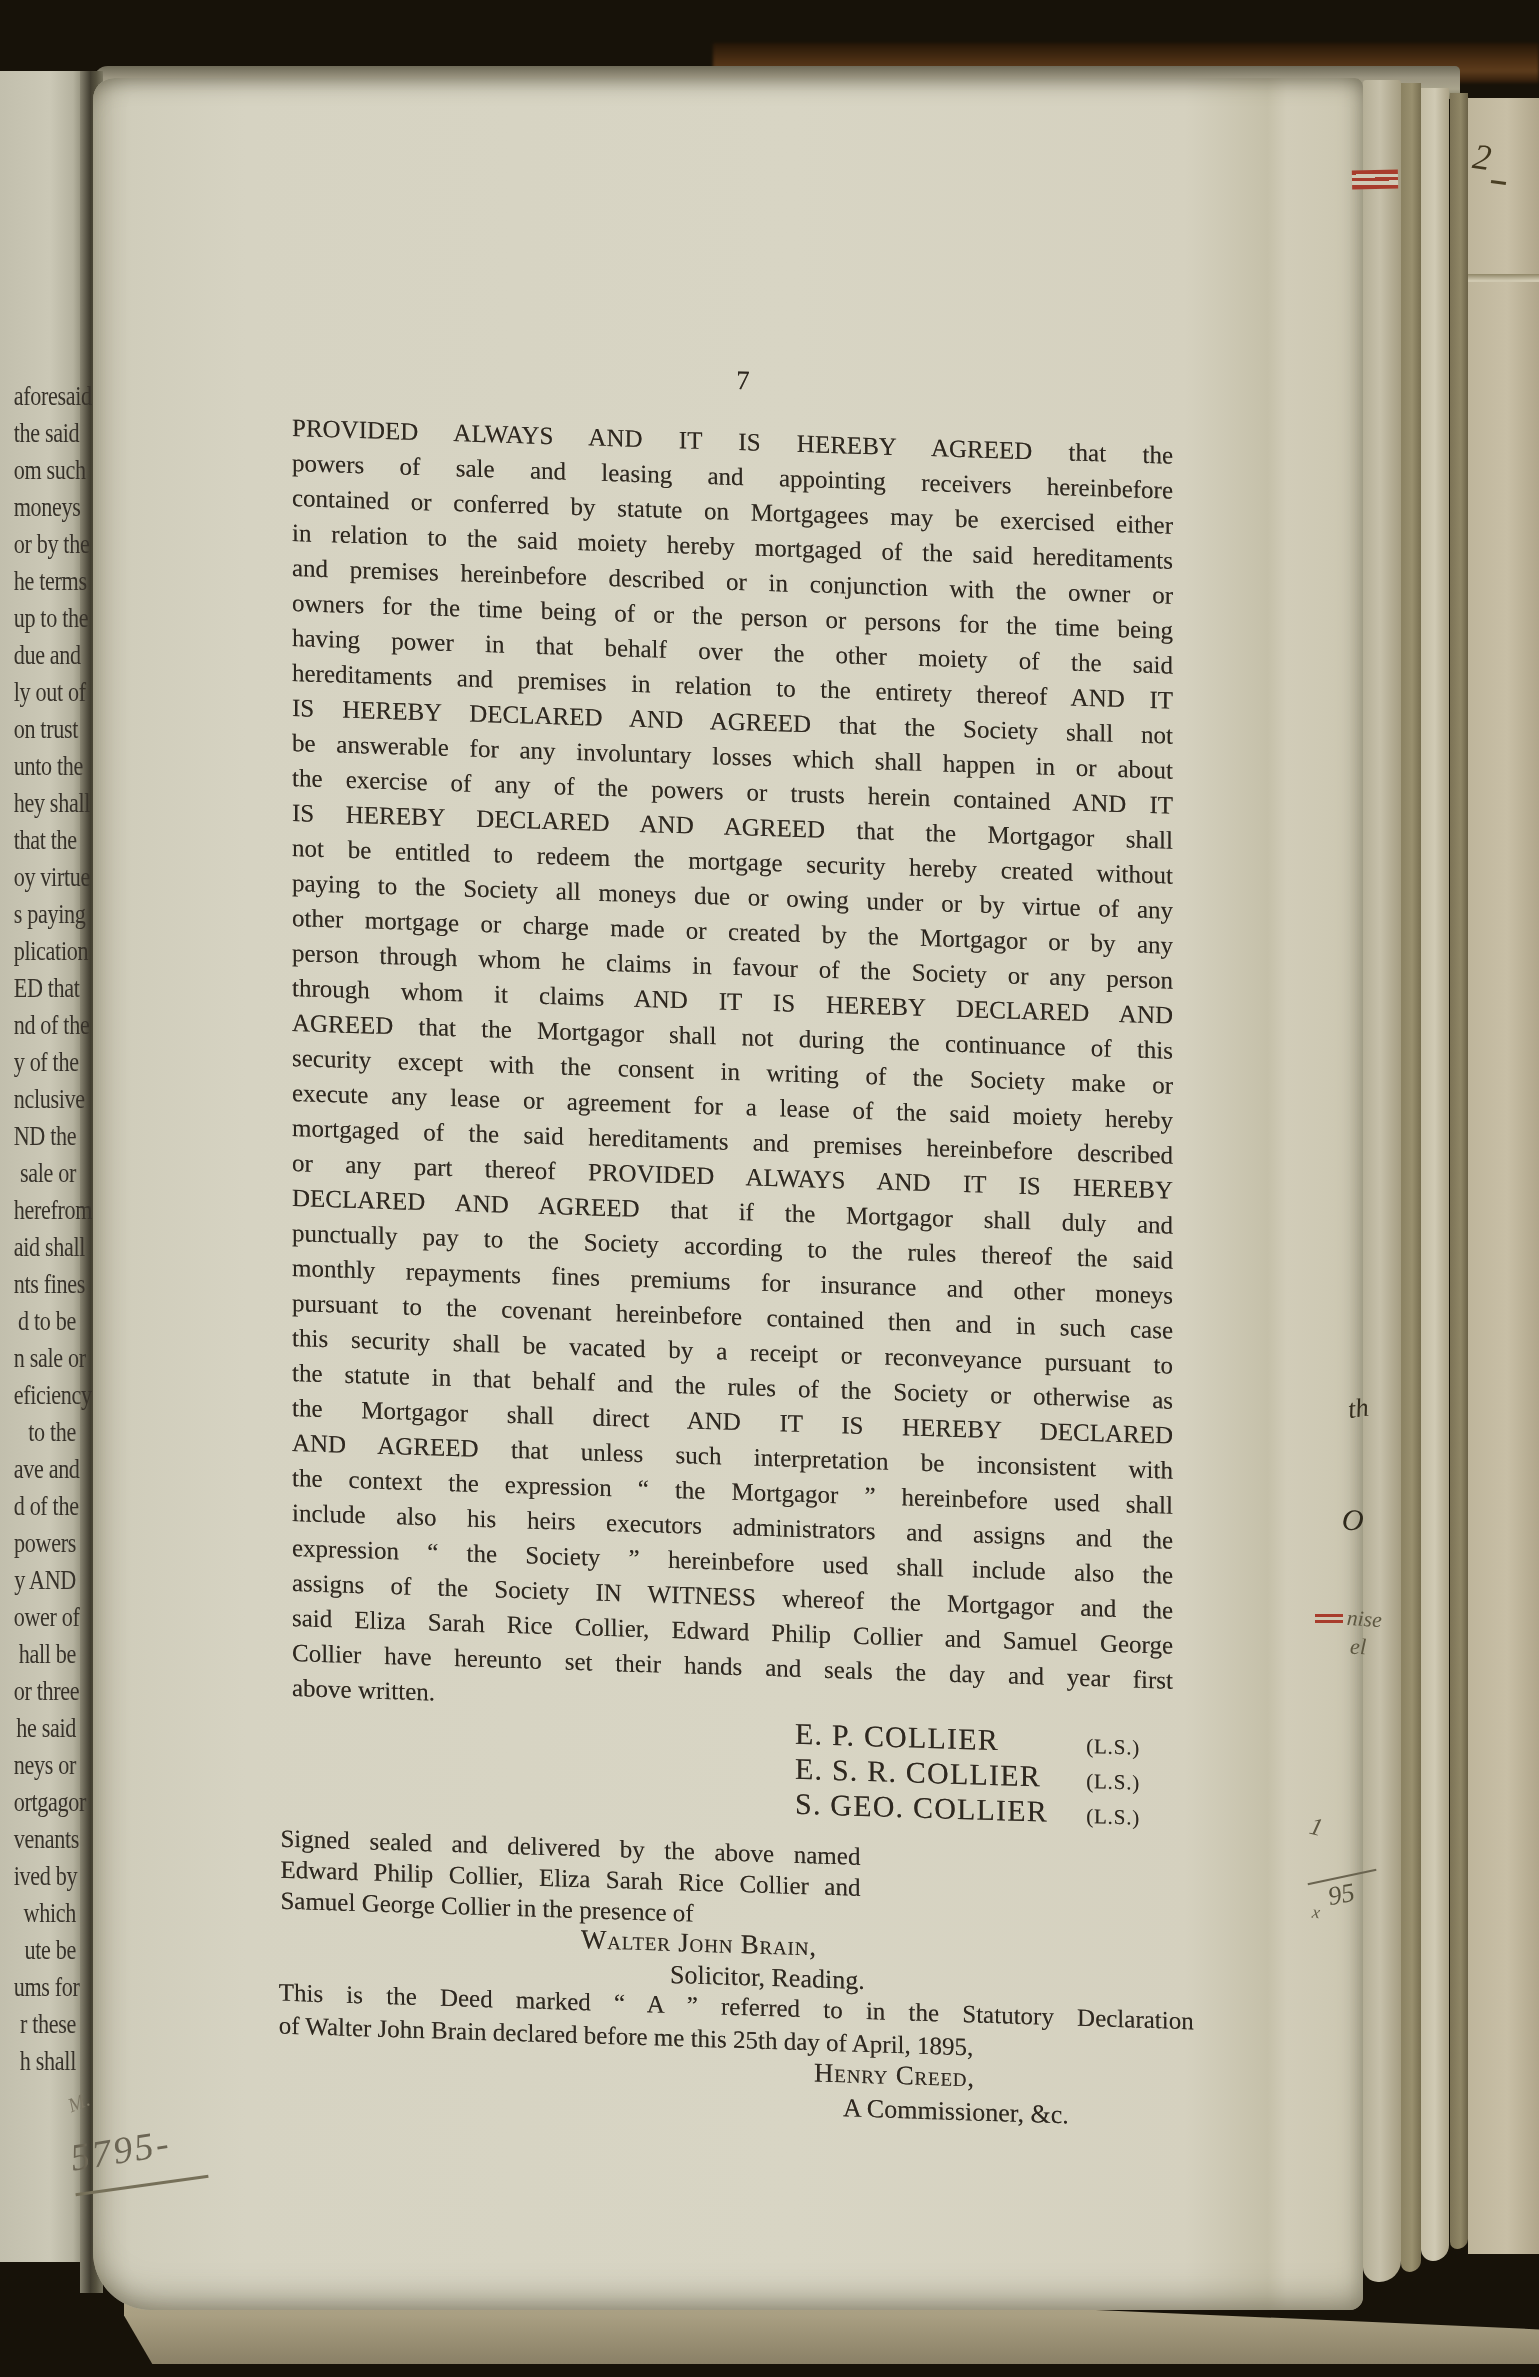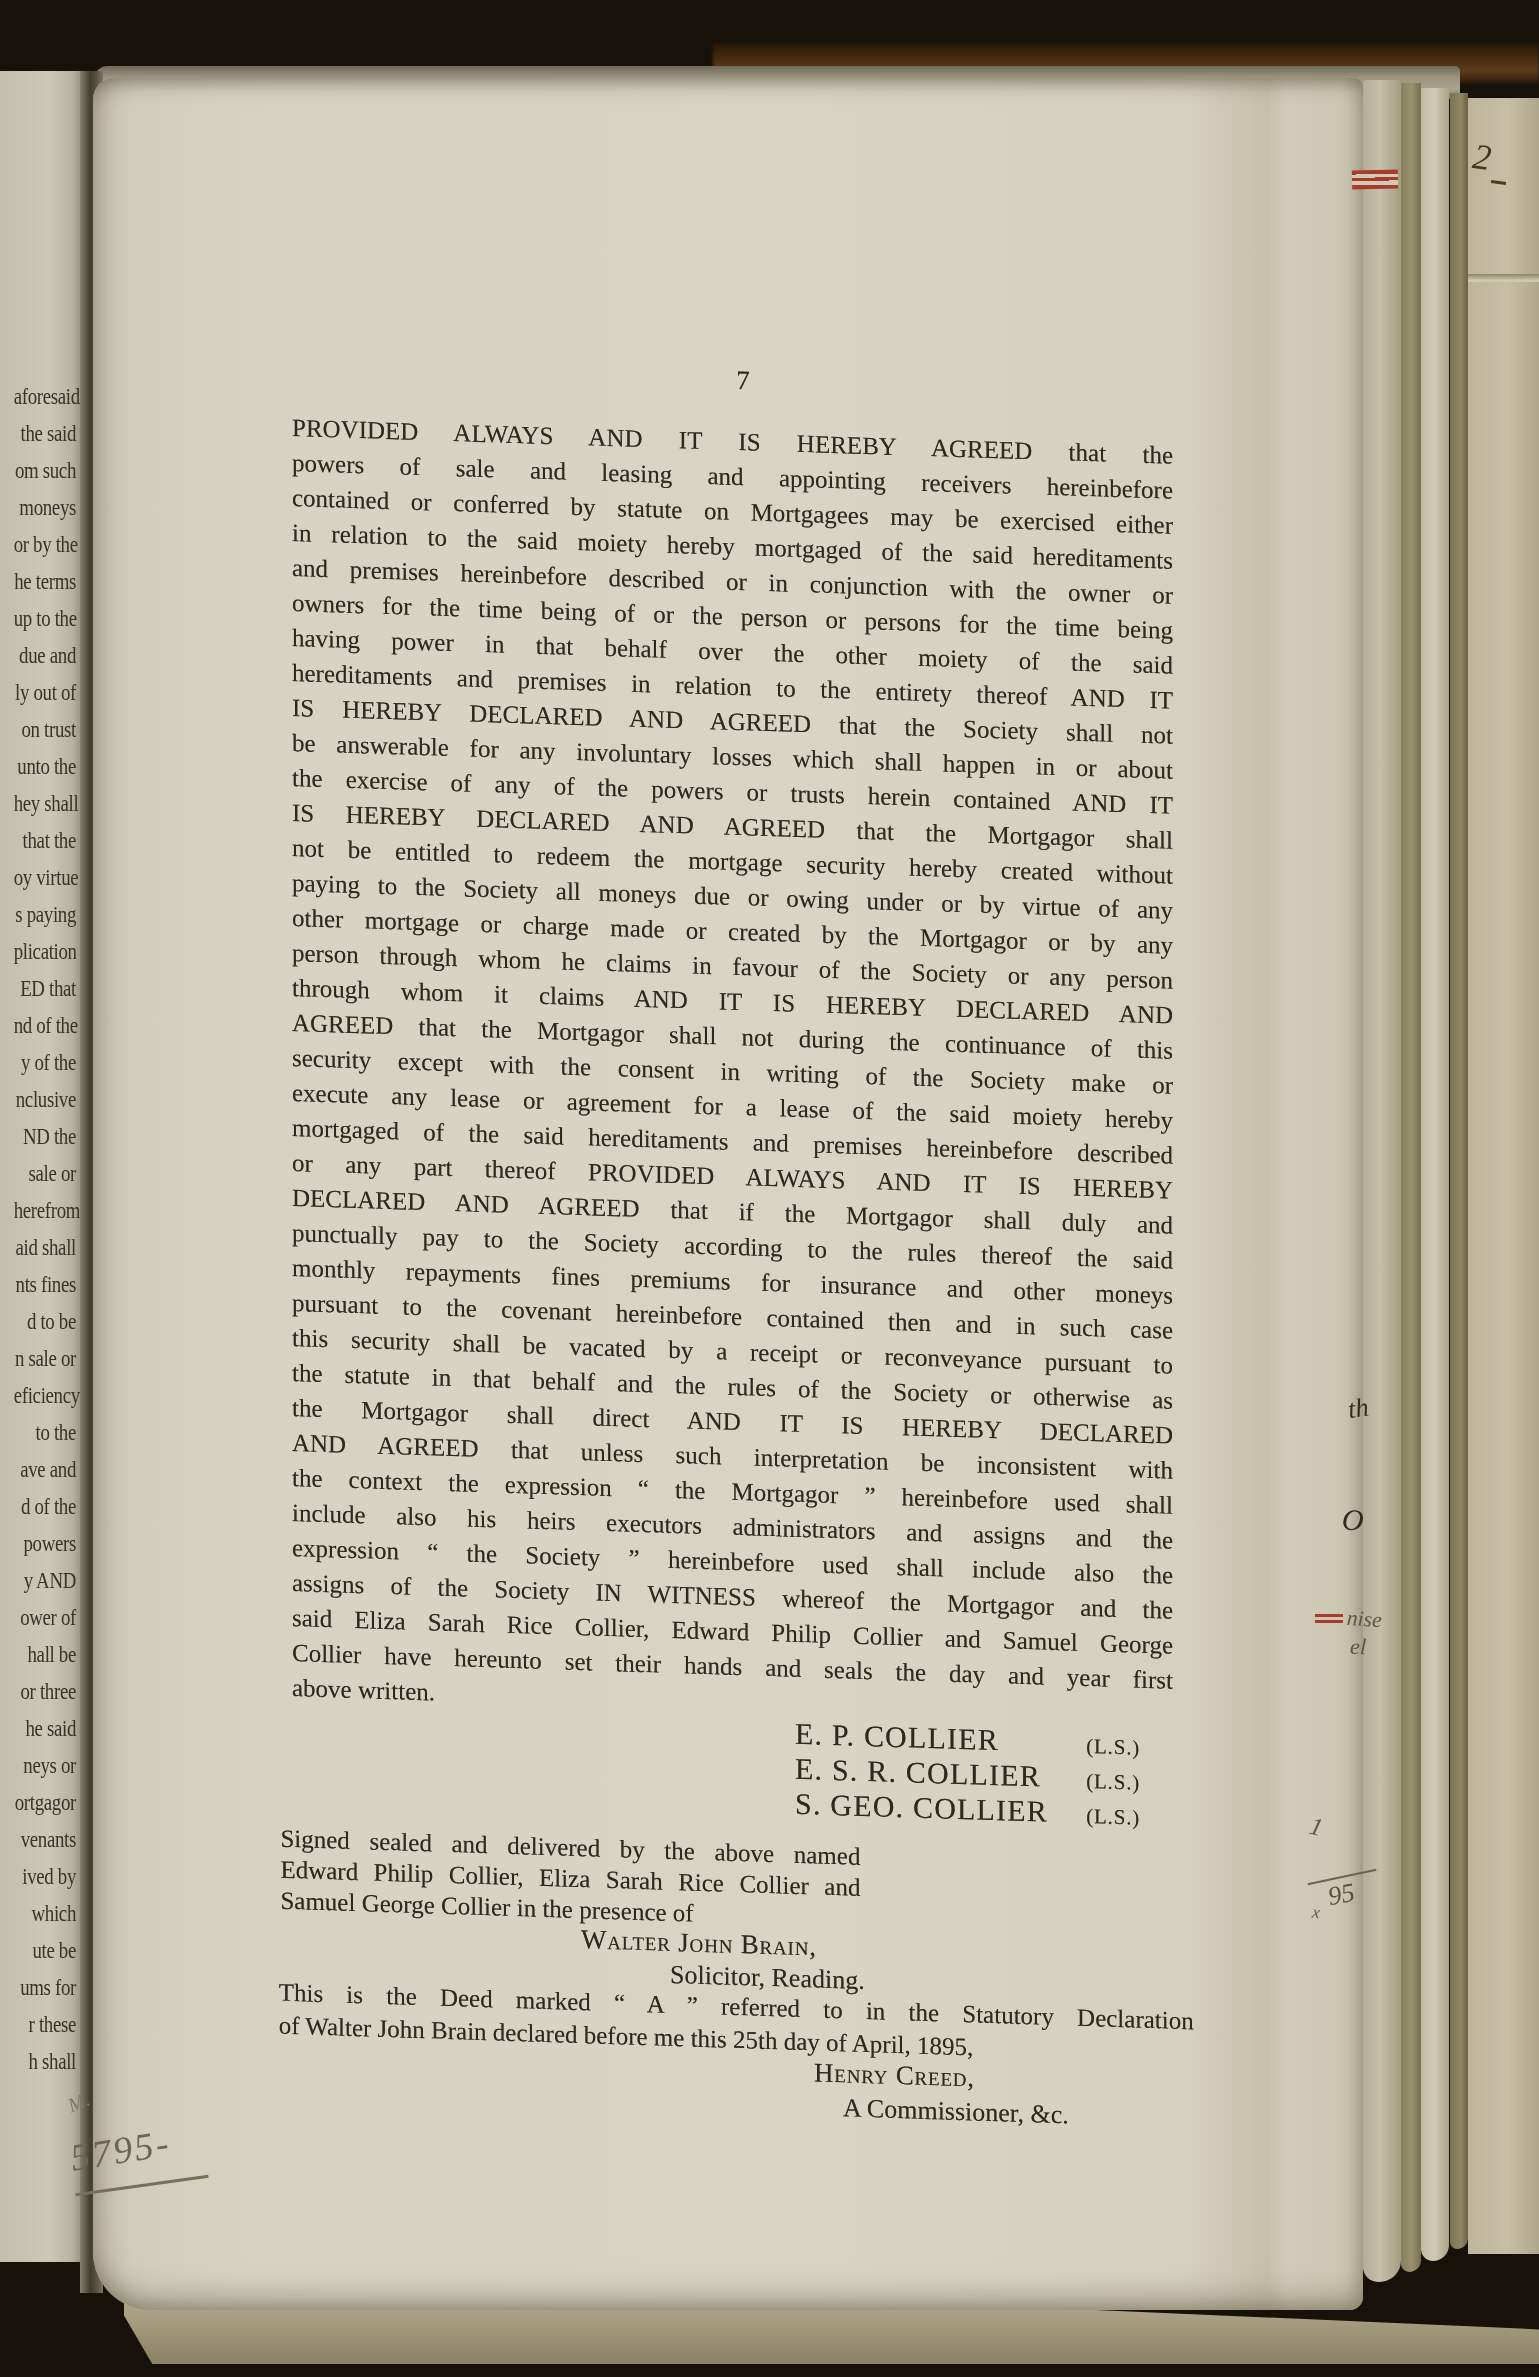--- a/index.html
+++ b/index.html
@@ -90,21 +90,21 @@
   .hw-95{left:1328px;top:1879px;font-size:26.5px;color:#55503c;transform:rotate(-10deg);}
   .hw-95line{position:absolute;left:1307px;top:1876px;width:70px;height:1.7px;background:#6a6450;transform:rotate(-12deg);z-index:5;}
   .hw-x{left:1312px;top:1902px;font-size:18px;color:#66604b;transform:rotate(6deg);}
   .hw-1{left:1310px;top:1813px;font-size:25px;color:#5f5944;transform:rotate(14deg);}
   .hw-5795{left:70px;top:2128px;font-size:38px;color:#6b6554;transform:rotate(-9deg);letter-spacing:2.5px;}
   .hw-5795line{position:absolute;left:75px;top:2184px;width:134px;height:2.5px;background:#767059;transform:rotate(-8deg);z-index:5;}
   .hw-m{left:68px;top:2091px;font-size:20px;color:#7d7765;transform:rotate(-22deg);}
   
   .fragments{
     position:absolute;left:0;top:378px;width:76px;z-index:4;
-    color:#37322a;font-size:23px;
+    color:#37322a;font-size:27px;
   }
   .fragments .frag{
     height:37px;line-height:37px;text-align:right;white-space:nowrap;
     transform:scaleX(.82);transform-origin:100% 50%;
     letter-spacing:-0.4px;
   }
   
   .text-sheet{
     position:absolute;left:292px;top:357px;width:881px;height:1866px;z-index:6;
     transform:skewY(1.8deg);transform-origin:0 0;

